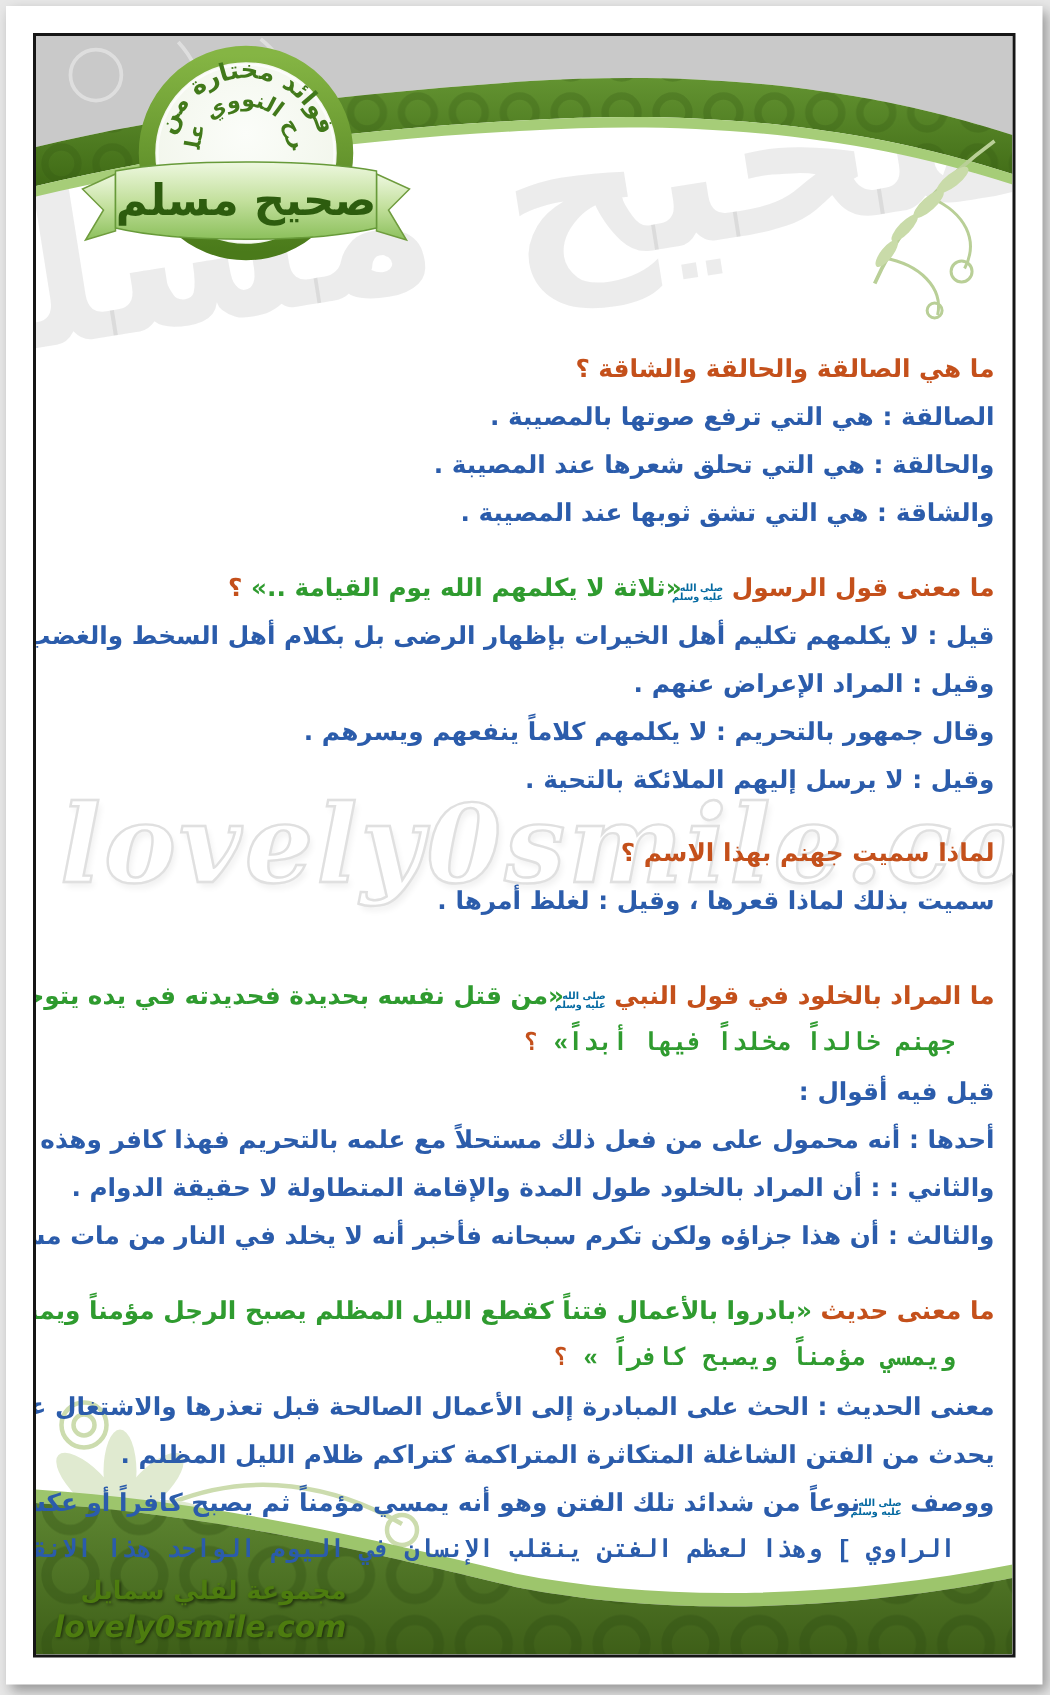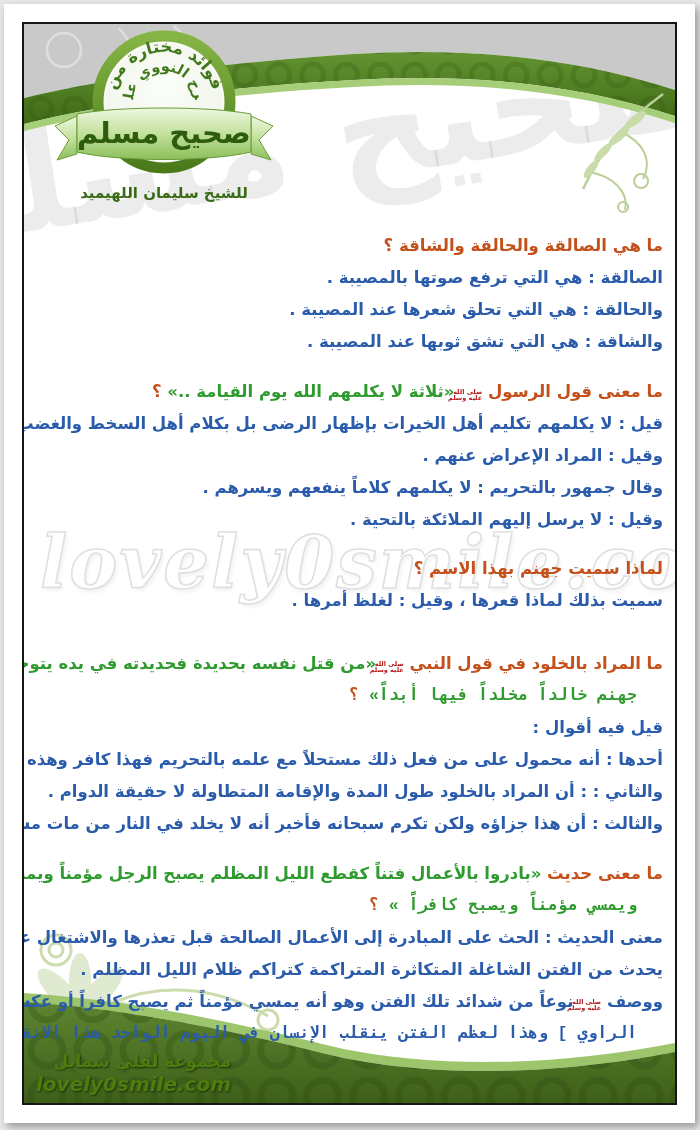--- a/index.html
+++ b/index.html
@@ -31,21 +31,21 @@
   .content p{margin:0;line-height:32px;font-size:16.5px;font-weight:bold;white-space:nowrap;text-align:right;}
   #qa-blocks .block:nth-child(2){margin-top:18px;}
   #qa-blocks .block:nth-child(3){margin-top:17px;}
   #qa-blocks .block:nth-child(4){margin-top:31px;}
   #qa-blocks .block:nth-child(5){margin-top:18px;}
   .content p.ind{padding-right:26px;font-family:Liberation Mono, monospace;}
   .seg-r{color:var(--question,#c4501b);}
   .seg-g{color:var(--hadith,#2f9b2f);}
   .seg-b{color:var(--answer,#2b5cab);margin-top:47px;}
   .sal{display:inline-block;width:22px;text-align:center;vertical-align:-3px;
-       color:#b91c1c;font-weight:bold;}
+       color:#0369a1;font-weight:bold;}
   .sal i{display:block;font-style:normal;font-size:6.5px;line-height:6px;white-space:nowrap;}
 
   
   .flower-svg{position:absolute;left:-6px;top:892px;z-index:2;}
   .footer{position:absolute;left:0;right:0;bottom:0;height:122px;z-index:2;}
   .footer-svg{position:absolute;left:0;top:0;width:100%;height:100%;}
   .footer-text{position:absolute;left:12px;bottom:6px;width:195px;text-align:right;color:#4d7c0f;z-index:3;}
   .footer-group{font-size:17px;font-weight:bold;direction:rtl;line-height:22px;
                 text-shadow:1px 1px 2px rgba(0,0,0,.5);}
   .footer-site{font-size:20px;font-weight:bold;font-style:italic;line-height:25px;
@@ -119,21 +119,20 @@
           <text font-size="16.5" font-weight="bold" fill="#41791a">
             <textPath href="#ap1" startOffset="50%" text-anchor="middle">فوائد مختارة من</textPath>
           </text>
           <text font-size="14.5" font-weight="bold" fill="#41791a">
             <textPath href="#ap2" startOffset="50%" text-anchor="middle">شرح النووي على</textPath>
           </text>
           <path d="M28,88 C70,80 160,80 202,88 L202,126 C160,136 70,136 28,126 Z" fill="url(#ribbonG)" stroke="#679a39" stroke-width="1"></path>
           <text x="115" y="117" text-anchor="middle" font-size="29" font-weight="bold" fill="#2d5c0e">صحيح مسلم</text>
         </svg>
 
-        <div class="author">للشيخ سليمان اللهيميد</div>
       </div>
 
       <div class="watermark">lovely0smile.com</div>
 
       <div class="content">
         <div id="qa-blocks">
             <div class="block">
               <p class="q"><span class="seg-r">ما هي الصالقة والحالقة والشاقة ؟</span></p>
               <p class="a"><span class="seg-b">الصالقة : هي التي ترفع صوتها بالمصيبة .</span></p>
               <p class="a"><span class="seg-b">والحالقة : هي التي تحلق شعرها عند المصيبة .</span></p>

